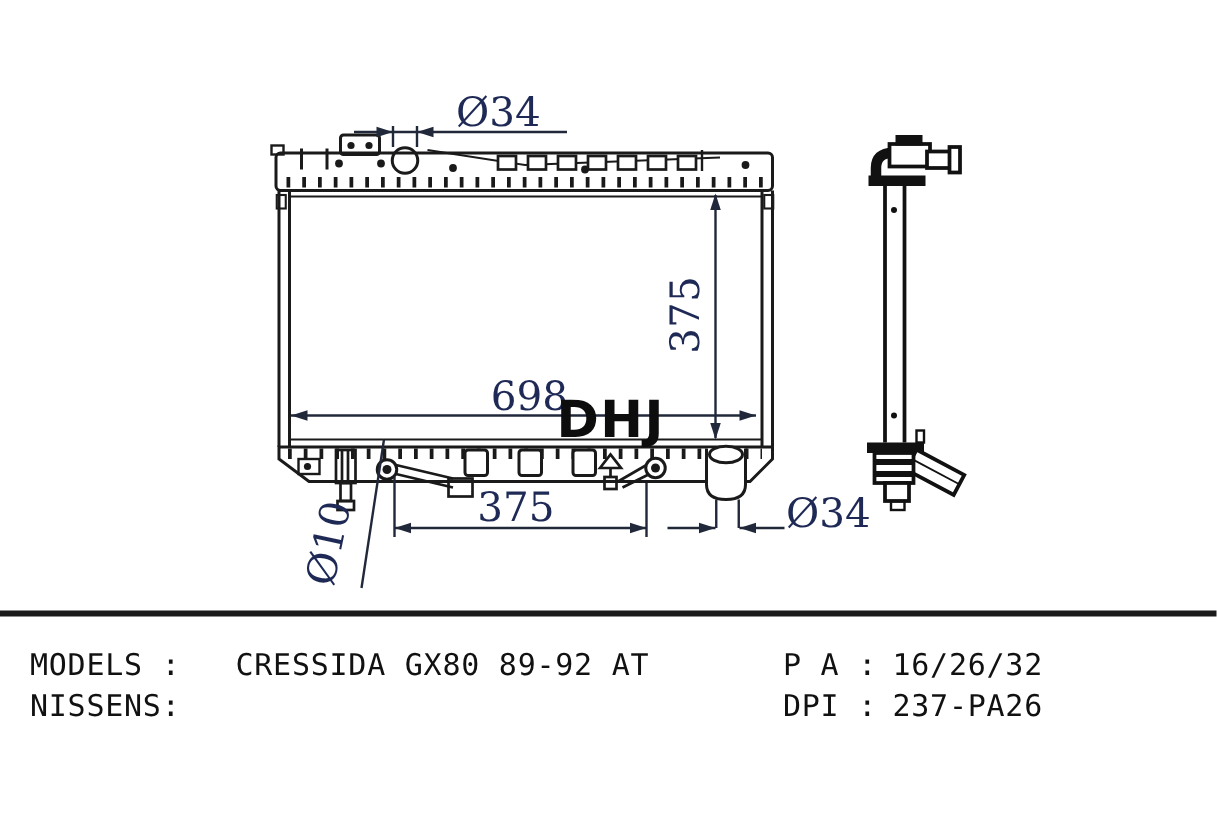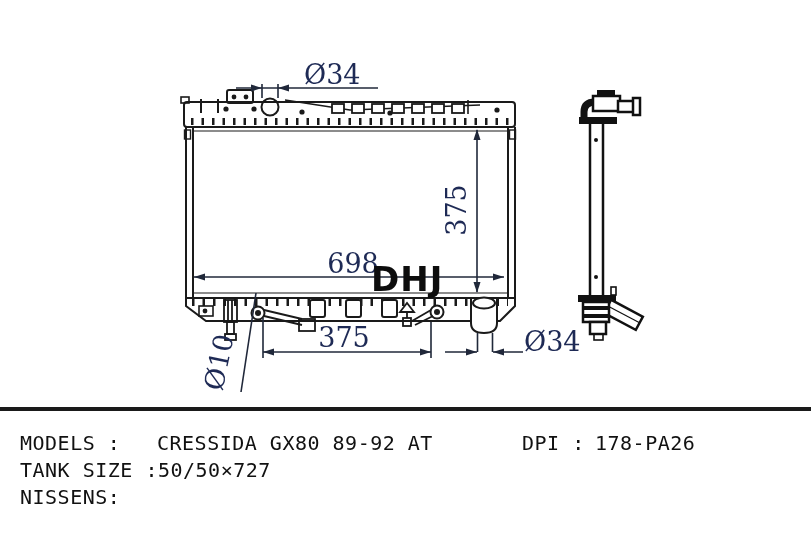--- a/index.html
+++ b/index.html
@@ -218,24 +218,24 @@
 </div>
 
 <div class="sep"></div>
 
 <div class="specs">
   <div class="spec-col left">
     <div class="spec-row">
       <span class="spec-label">MODELS :</span><span class="spec-value">CRESSIDA GX80 89-92 AT</span>
     </div>
     <div class="spec-row">
-      <span class="spec-label">TANK SIZE :</span><span class="spec-value">50/50×727</span>
-    </div>
-    <div class="spec-row">
       <span class="spec-label">NISSENS:</span><span class="spec-value"></span>
     </div>
   </div>
   <div class="spec-col right">
     <div class="spec-row">
-      <span class="spec-label">DPI :</span><span class="spec-value">178-PA26</span>
+      <span class="spec-label">P A :</span><span class="spec-value">16/26/32</span>
+    </div>
+    <div class="spec-row">
+      <span class="spec-label">DPI :</span><span class="spec-value">237-PA26</span>
     </div>
   </div>
 </div>
 
 </body></html>

